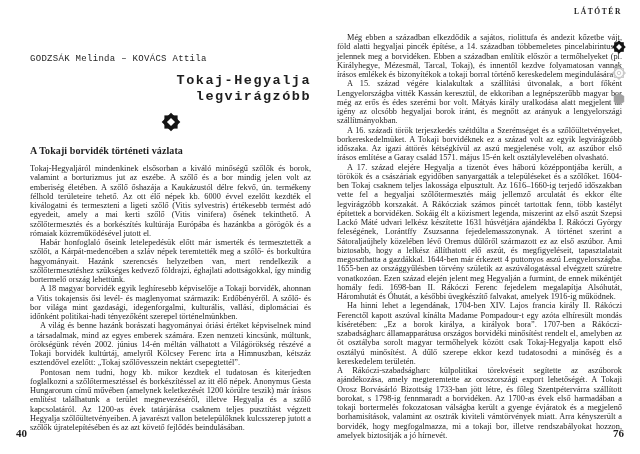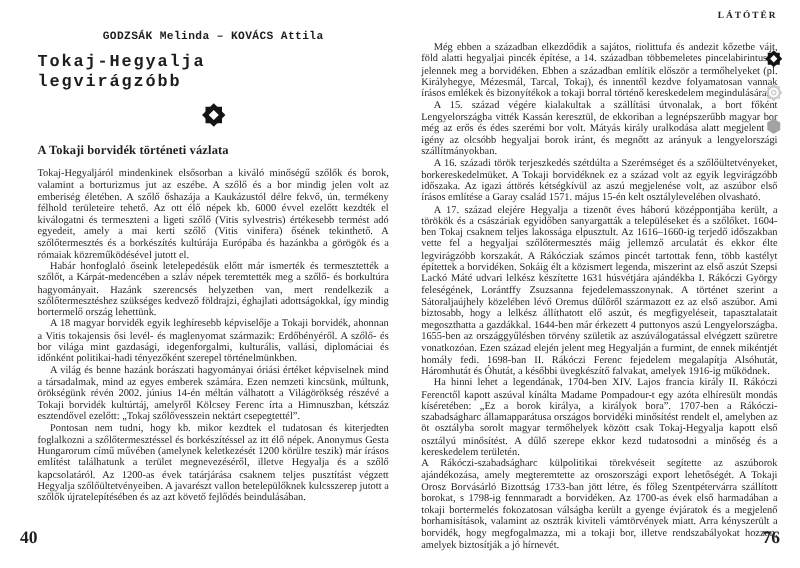--- a/index.html
+++ b/index.html
@@ -23,31 +23,31 @@
   .page {
     position: absolute;
     top: 0;
     height: 390px;
   }
   .page.left  { left: 30px;  width: 281px; }
   .page.right { left: 337px; width: 285px; }
 
   
   .authors {
-    margin-top: 24px;
-    text-align: center;
+    margin-top: 54px;
+    text-align: left;
     font-family: "Liberation Mono", monospace;
-    font-weight: bold;
+    font-weight: normal;
     font-size: 9px;
     letter-spacing: 0.3px;
     white-space: nowrap;
   }
   .title {
     margin: 9px 0 0 0;
-    text-align: left;
+    text-align: right;
     font-family: "Liberation Mono", monospace;
     font-weight: bold;
     font-size: 13.5px;
     line-height: 15.5px;
     letter-spacing: 1.5px;
   }
   .title span { display: block; }
   .ornament {
     margin-top: 7px;
     text-align: center;
@@ -78,21 +78,21 @@
     position: absolute;
     top: 7px;
     right: 0;
     font-size: 7.5px;
     font-weight: bold;
     letter-spacing: 1.6px;
   }
   .page-number {
     position: absolute;
     bottom: 15px;
-    font-size: 14px;
+    font-size: 11px;
     font-weight: bold;
   }
   .page-number.num-left  { left: 16px; }
   .page-number.num-right { right: 16px; }
 
   
   .edge-icons {
     position: absolute;
     left: 610px;
     top: 39px;

